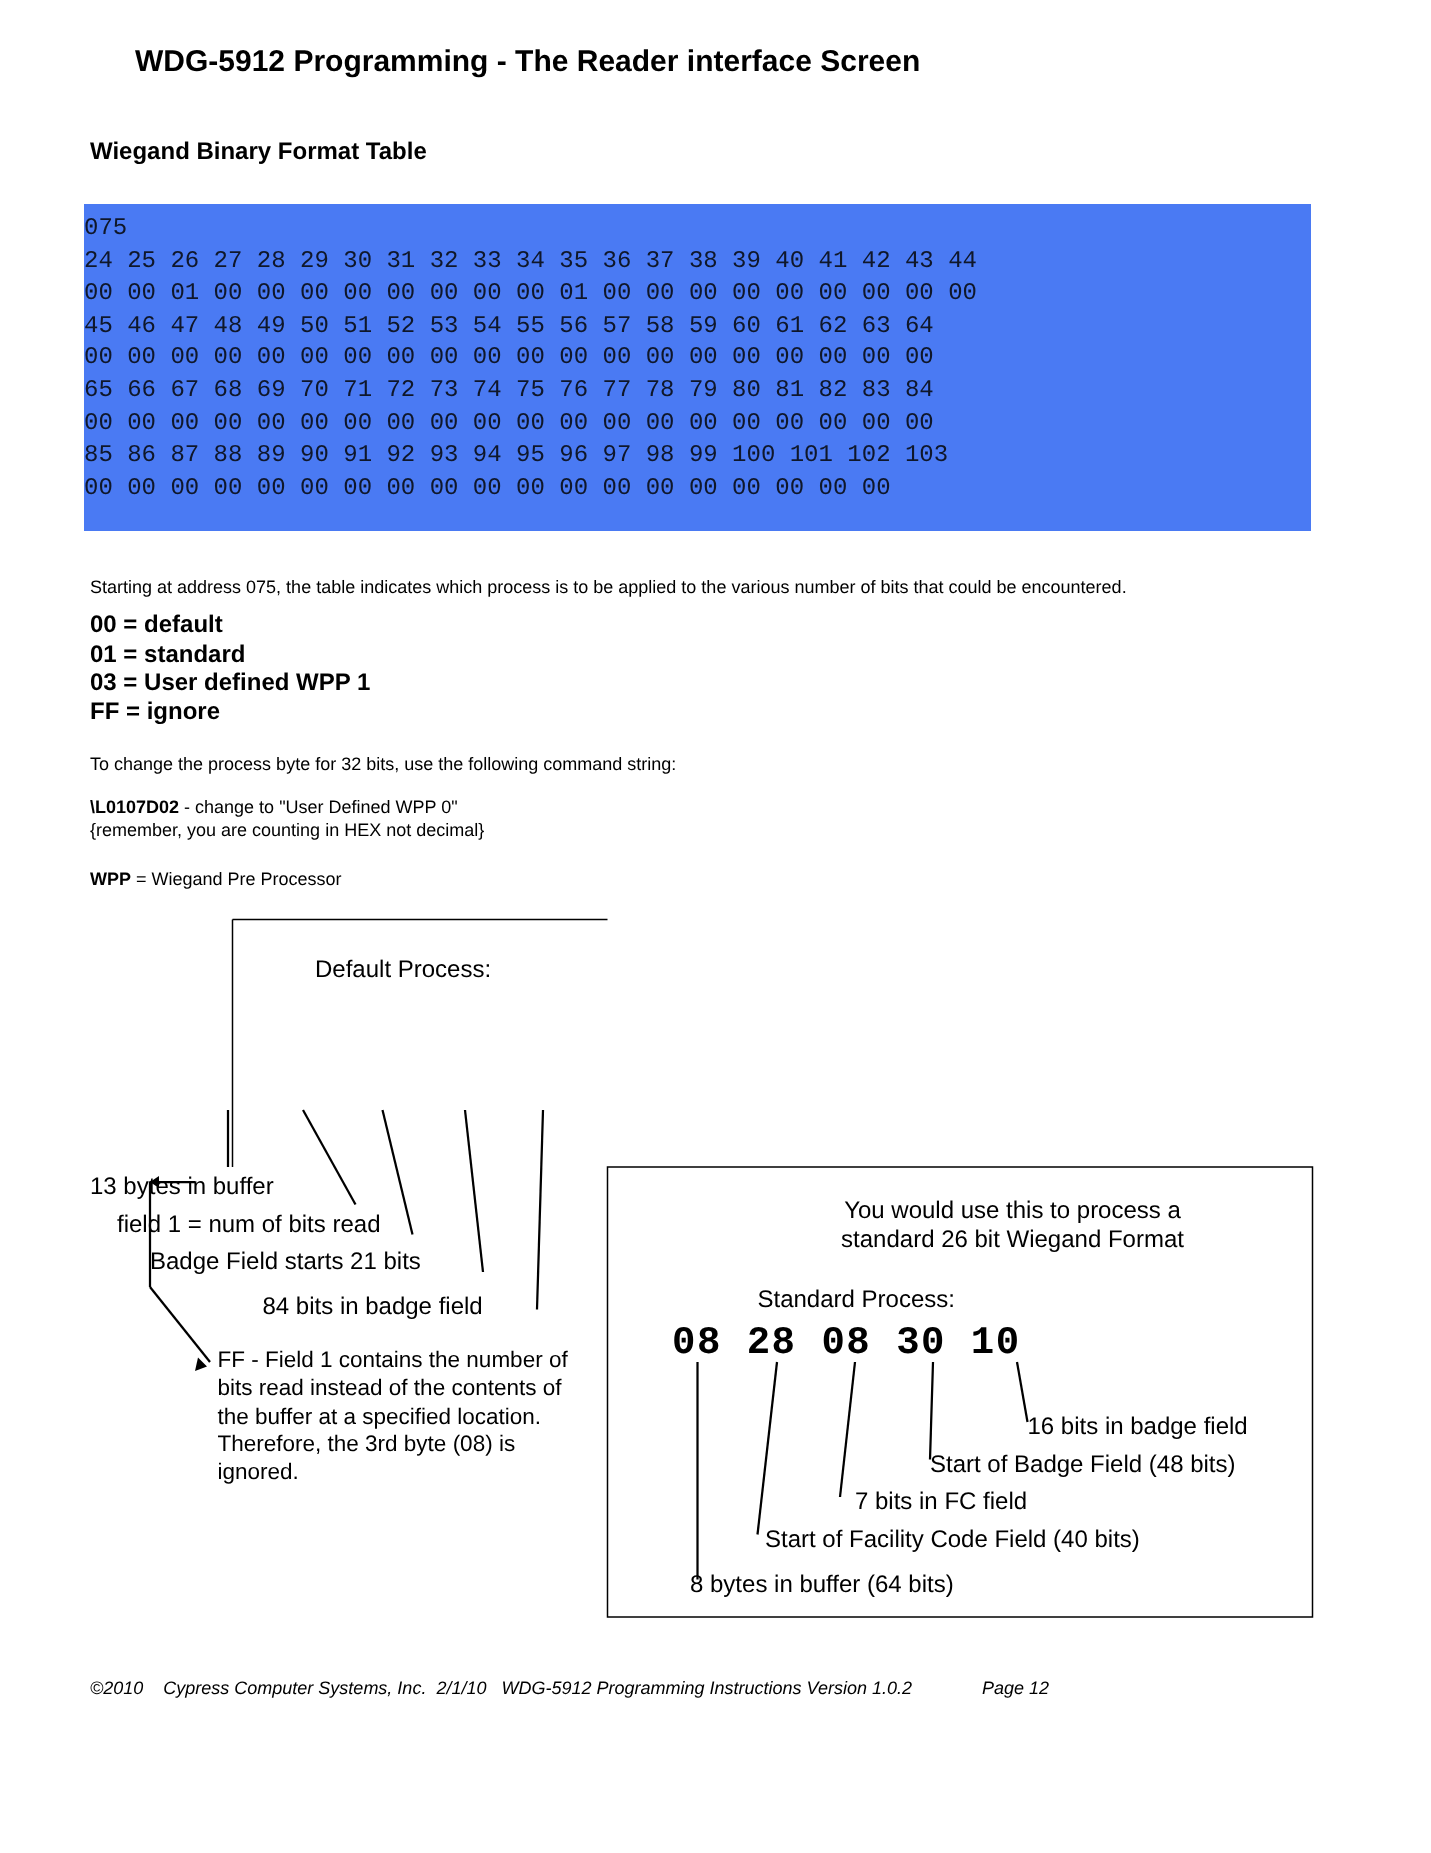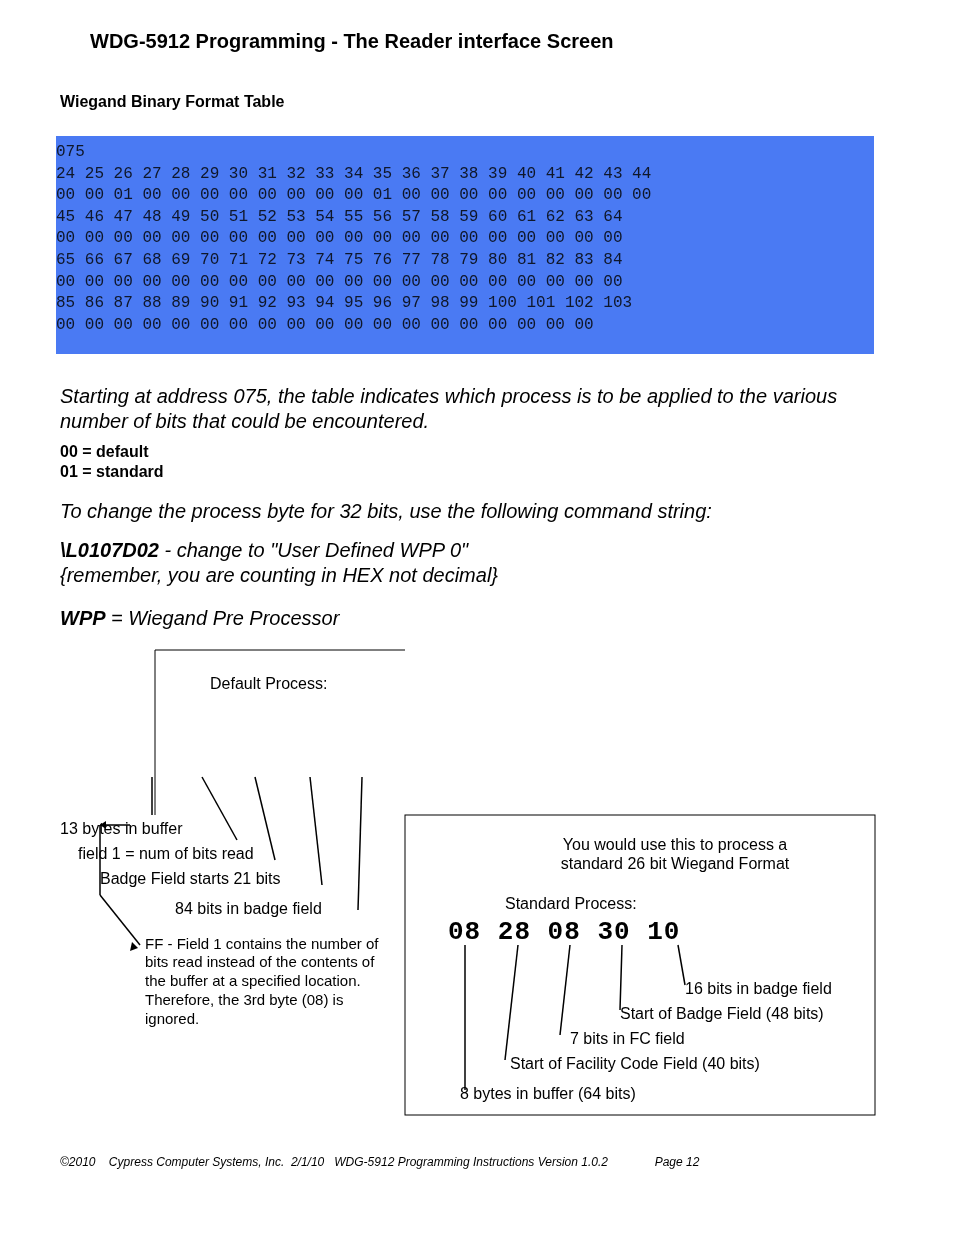--- a/index.html
+++ b/index.html
@@ -31,24 +31,23 @@
     color: #0f172a;
     font-family: "Courier New", monospace;
     font-size: 16px;
     padding: 6px 0 18px 0;
     line-height: 1.35;
     margin-left: -4px;
     margin-bottom: 30px;
     white-space: pre;
   }
   .bodytext {
-    font-size: 20px;
+    font-size: 12px;
     line-height: 1.25;
     margin-bottom: 8px;
-    font-style: italic;
   }
   .legend {
     font-size: 16px;
     font-weight: bold;
     line-height: 1.2;
     margin-bottom: 18px;
   }
   .mono-large {
     font-family: "Courier New", monospace;
     font-size: 26px;
@@ -88,20 +87,22 @@
 <span>65 66 67 68 69 70 71 72 73 74 75 76 77 78 79 80 81 82 83 84</span>
 <span>00 00 00 00 00 00 00 00 00 00 00 00 00 00 00 00 00 00 00 00</span>
 <span>85 86 87 88 89 90 91 92 93 94 95 96 97 98 99 100 101 102 103</span>
 <span>00 00 00 00 00 00 00 00 00 00 00 00 00 00 00 00 00 00 00</span></div>
 
   <div class="bodytext">Starting at address 075, the table indicates which process is to be applied to the various number of bits that could be encountered.</div>
 
   <div class="legend">
     <div>00 = default</div>
     <div>01 = standard</div>
+    <div>03 = User defined WPP 1</div>
+    <div>FF = ignore</div>
   </div>
 
   <div class="bodytext">To change the process byte for 32 bits, use the following command string:</div>
 
   <div class="bodytext" style="margin-top:14px;">
     <span style="font-weight:bold">\L0107D02</span><span> - change to "User Defined WPP 0"</span><br>
     <span>{remember, you are counting in HEX not decimal}</span>
   </div>
 
   <div class="bodytext" style="margin-top:18px; margin-bottom:14px;">

